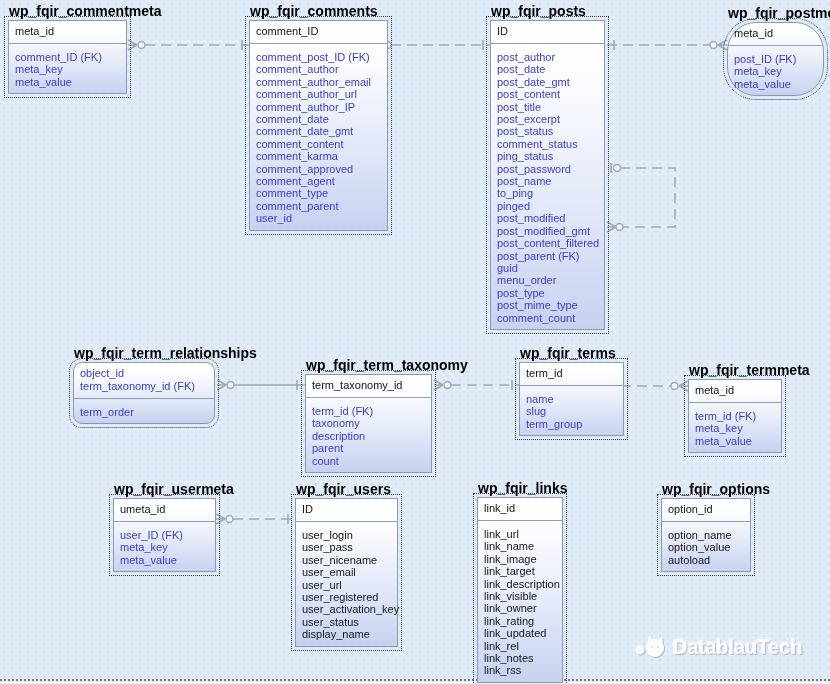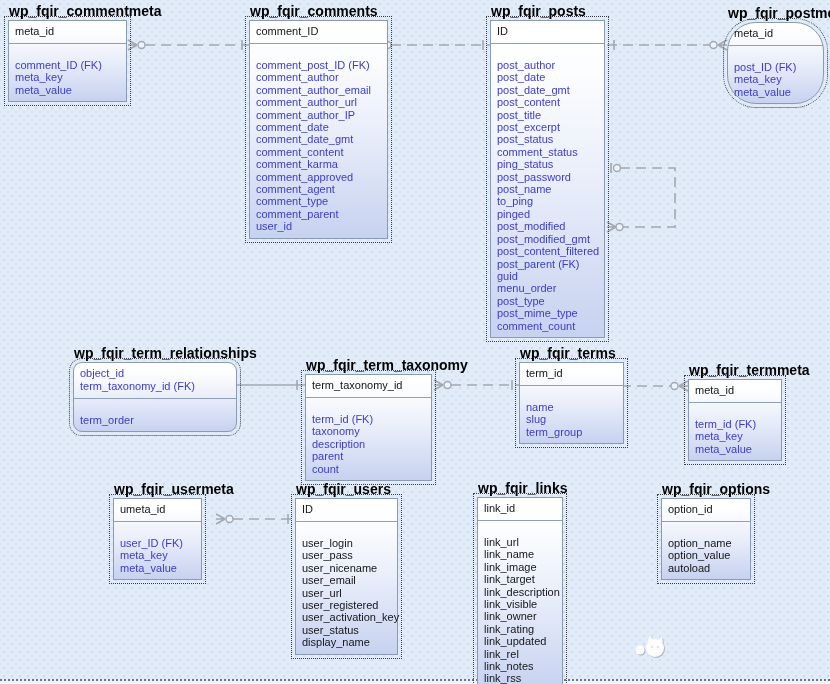--- a/index.html
+++ b/index.html
@@ -24,21 +24,21 @@
     outline:1px dotted #3a3d42;outline-offset:3px;
     background:linear-gradient(180deg,#ffffff 0%,#fcfdfe 16%,#e8edfa 52%,#c7d2f0 100%);
     font-size:11px;
   }
   .entity.rounded{border-radius:9px;}
   .entity-title{
     position:absolute;bottom:calc(100% + 2px);left:0;
     font-weight:bold;color:#000;font-size:14px;white-space:nowrap;letter-spacing:0;
   }
   .sec{padding:4px 4px 5px 6px;}
-  .sec.attrs{border-top:1px solid #8fa0b4;padding:15px 4px 5px 6px;}
+  .sec.attrs{border-top:1px solid #8fa0b4;padding:7px 4px 5px 6px;}
   .row{line-height:12.4px;white-space:nowrap;}
   .pk .row{line-height:13px;}
   .c-black{color:#141418;}
   .c-blue{color:#3c3cc8;}
 
   .page-bottom-edge{
     position:absolute;left:0;top:679px;width:830px;height:5px;z-index:1;
     border-top:2px dotted #70757c;background:#edf3fa;
   }
   .watermark{
@@ -182,21 +182,21 @@
         <div class="entity-title">wp_fqir_postmeta</div>
         <div class="sec pk">
           <div class="row c-black">meta_id</div>
         </div>
         <div class="sec attrs">
           <div class="row c-blue">post_ID (FK)</div>
           <div class="row c-blue">meta_key</div>
           <div class="row c-blue">meta_value</div>
         </div>
       </div>
-      <div class="entity rounded" style="left: 73px; top: 362px; width: 164px;">
+      <div class="entity rounded" style="left: 73px; top: 362px; width: 142px;">
         <div class="entity-title">wp_fqir_term_relationships</div>
         <div class="sec pk">
           <div class="row c-blue">object_id</div>
           <div class="row c-blue">term_taxonomy_id (FK)</div>
         </div>
         <div class="sec attrs">
           <div class="row c-blue">term_order</div>
         </div>
       </div>
       <div class="entity" style="left: 305px; top: 374px; width: 127px;">
@@ -227,21 +227,21 @@
         <div class="entity-title">wp_fqir_termmeta</div>
         <div class="sec pk">
           <div class="row c-black">meta_id</div>
         </div>
         <div class="sec attrs">
           <div class="row c-blue">term_id (FK)</div>
           <div class="row c-blue">meta_key</div>
           <div class="row c-blue">meta_value</div>
         </div>
       </div>
-      <div class="entity" style="left: 113px; top: 498px; width: 89px;">
+      <div class="entity" style="left: 113px; top: 498px; width: 103px;">
         <div class="entity-title">wp_fqir_usermeta</div>
         <div class="sec pk">
           <div class="row c-black">umeta_id</div>
         </div>
         <div class="sec attrs">
           <div class="row c-blue">user_ID (FK)</div>
           <div class="row c-blue">meta_key</div>
           <div class="row c-blue">meta_value</div>
         </div>
       </div>
@@ -299,14 +299,15 @@
 
   <div class="watermark">
     <svg width="32" height="26" viewBox="0 0 32 26">
       <circle cx="6" cy="16" r="4.5" fill="#fdfdfe"></circle>
       <path d="M13 8 L16 2 L20 7 Z" fill="#fdfdfe"></path>
       <path d="M24 7 L28 3 L29 9 Z" fill="#fdfdfe"></path>
       <circle cx="21" cy="14" r="9" fill="#fdfdfe"></circle>
       <circle cx="18" cy="13" r="1.3" fill="#dfe6ef"></circle>
       <circle cx="24" cy="13" r="1.3" fill="#dfe6ef"></circle>
     </svg>
+    <span>DatablauTech</span>
   </div>
 </div>
 
 </body></html>

